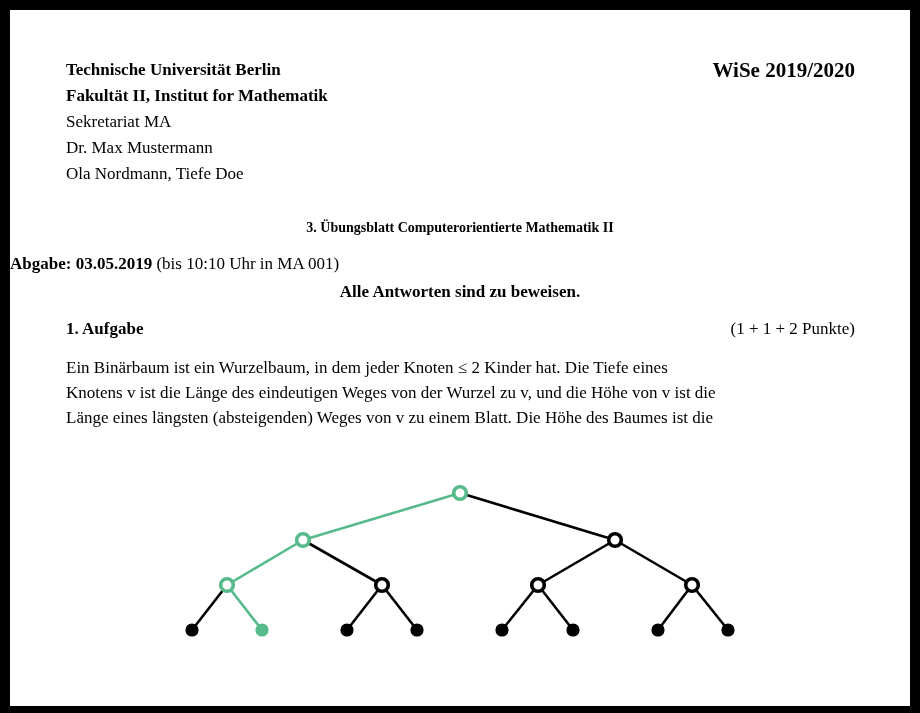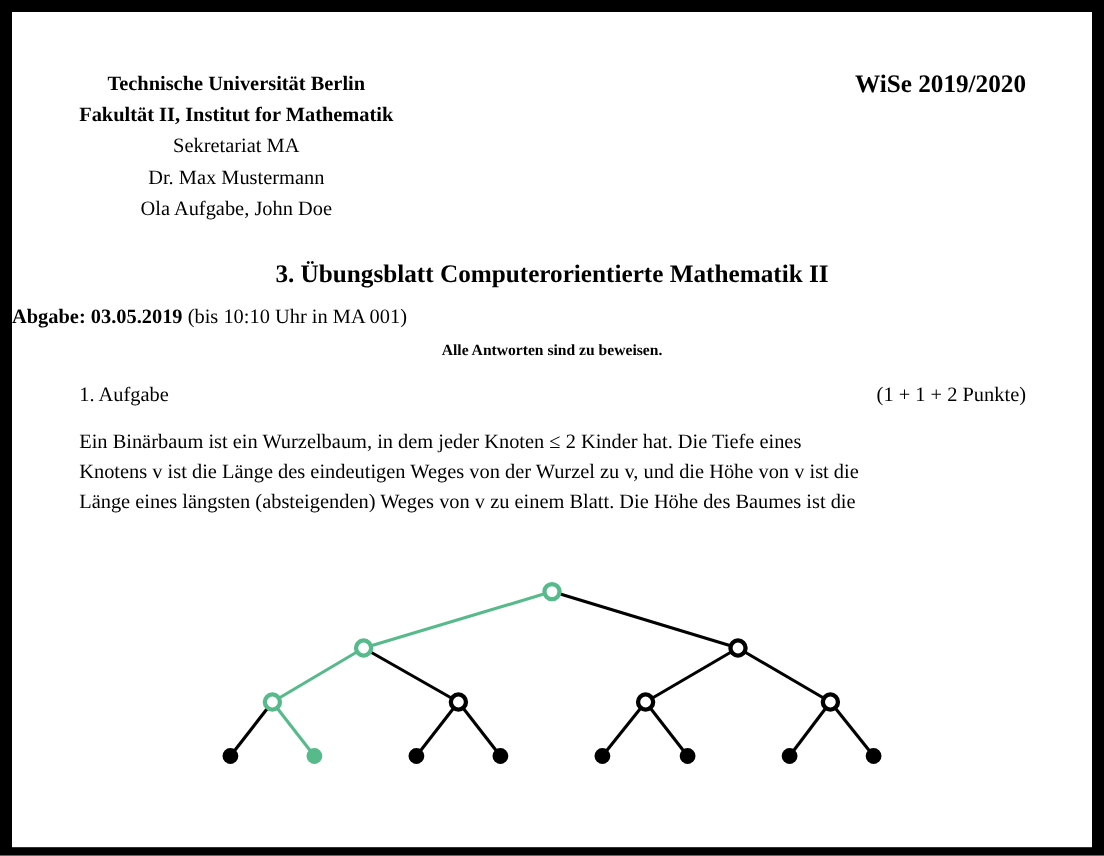--- a/index.html
+++ b/index.html
@@ -4,50 +4,50 @@
 <style>
   html,body{margin:0;padding:0}
   body{
     width:920px;height:713px;position:relative;background:#000;
     font-family:"Liberation Serif","DejaVu Serif",serif;color:#000;
   }
   .page{
     position:absolute;left:10px;top:10px;right:10px;bottom:7px;
     background:#ffffff;overflow:hidden;
   }
-  .hl{position:absolute;left:56px;top:47px;font-size:17px;line-height:26px;text-align:center;}
+  .hl{position:absolute;left:56px;top:47px;font-size:17px;line-height:26px;}
   .hr{position:absolute;right:55px;top:47px;font-size:21px;line-height:26px;text-align:right;}
   .b{font-weight:bold;}
   .title{position:absolute;left:0;right:0;top:204px;text-align:center;
-         font-size:21px;line-height:28px;font-weight:bold;}
+         font-size:14px;line-height:28px;font-weight:bold;}
   .deadline{position:absolute;left:0;right:0;top:243px;text-align:left;
             font-size:17px;line-height:22px;}
   .note{position:absolute;left:0;right:0;top:271px;text-align:center;
-        font-size:13px;line-height:22px;font-weight:bold;}
+        font-size:17px;line-height:22px;font-weight:bold;}
   .taskrow{position:absolute;left:56px;right:55px;top:308px;
            display:flex;justify-content:space-between;align-items:baseline;
            font-size:17px;line-height:22px;}
-  .task-label{font-weight:normal;}
+  .task-label{font-weight:bold;}
   .para{position:absolute;left:56px;right:40px;top:345px;
         font-size:17px;line-height:25px;}
   .it{}
   svg.tree{position:absolute;left:-10px;top:-10px;width:920px;height:713px;
            pointer-events:none;}
 </style>
 </head>
 <body>
 
 <div class="page">
 
   <div class="hl">
     <div class="b">Technische Universität Berlin</div>
     <div class="b">Fakultät II, Institut for Mathematik</div>
     <div>Sekretariat MA</div>
     <div>Dr. Max Mustermann</div>
-    <div>Ola Aufgabe, John Doe</div>
+    <div>Ola Nordmann, Tiefe Doe</div>
   </div>
 
   <div class="hr">
     <div class="b">WiSe 2019/2020</div>
   </div>
 
   <div class="title">3. Übungsblatt Computerorientierte Mathematik II</div>
   <div class="deadline">
     <span class="b">Abgabe: 03.05.2019</span><span> (bis 10:10 Uhr in MA 001)</span>
   </div>

